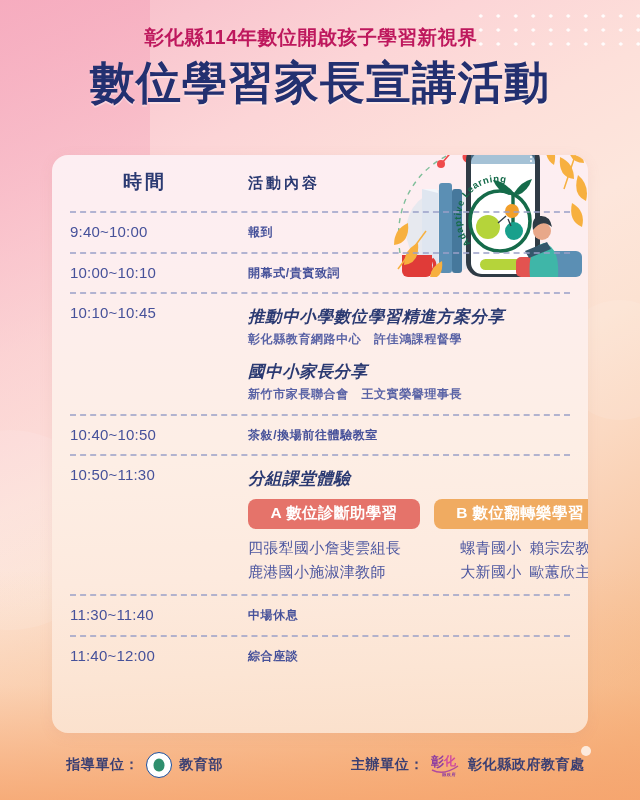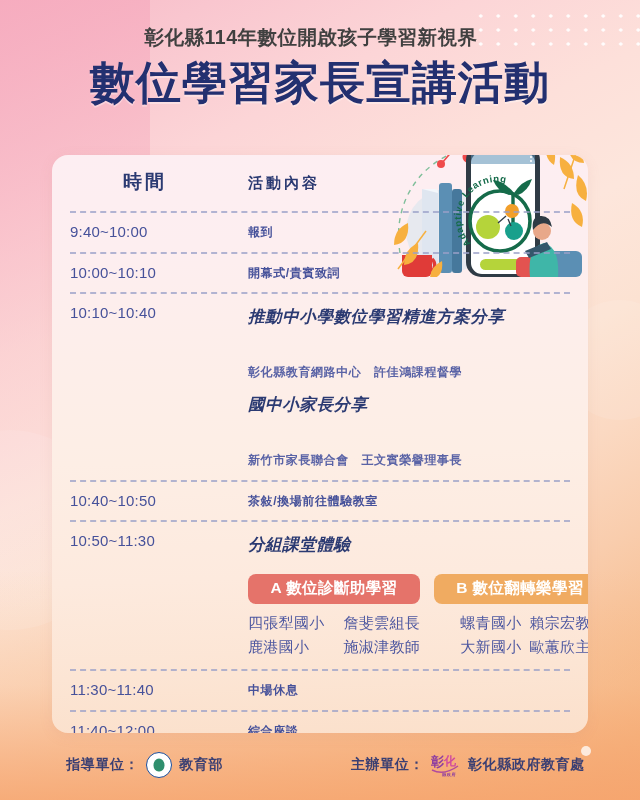--- a/index.html
+++ b/index.html
@@ -65,21 +65,21 @@
   
   .header {
     position: absolute;
     left: 0; right: 0; top: 24px;
     text-align: center;
     z-index: 5;
   }
   .kicker {
     font-size: 19.5px;
     font-weight: bold;
-    color: #404040;
+    color: #be185d;
     letter-spacing: .5px;
     padding-right: 18px;
   }
   .main-title {
     margin-top: 9px;
     font-size: 45px;
     line-height: 1.04;
     font-weight: bold;
     color: #233070;
     letter-spacing: 1px;
@@ -179,28 +179,28 @@
     line-height: 1.55;
     letter-spacing: .6px;
     font-weight: bold;
   }
   .line.strong {
     font-weight: bold;
     color: #2b3a72;
     font-size: 16.5px;
     font-style: italic;
   }
-  .line.sub { color: #5a63a6; margin-top: 33px; }
+  .line.sub { color: #5a63a6; }
   .line.gap { margin-top: 11px; }
 
   
   .badges {
     display: flex;
     gap: 14px;
-    margin-top: 16px;
+    margin-top: 7px;
   }
   .badge {
     width: 172px;
     height: 30px;
     border-radius: 8px;
     display: flex;
     align-items: center;
     justify-content: center;
     color: #ffffff;
     font-size: 15.5px;
@@ -211,21 +211,20 @@
   .badge-b { background: #f0ab61; }
 
   .groups {
     display: flex;
     gap: 14px;
     margin-top: 7px;
   }
   .group-col { width: 172px; }
   .group-line {
     display: flex;
-    justify-content: space-between;
     font-size: 15px;
     color: #4d57a0;
     line-height: 1.62;
     letter-spacing: .3px;
   }
   .group-col.col-b .group-line { justify-content: flex-end; gap: 8px; }
 
   
   .footer {
     position: absolute;
@@ -377,21 +376,21 @@
     <div class="divider"></div>
     <div class="row">
       <div class="cell-time">10:00~10:10</div>
       <div class="cell-body">
         <div class="line">開幕式/貴賓致詞</div>
       </div>
     </div>
 
     <div class="divider"></div>
     <div class="row">
-      <div class="cell-time">10:10~10:40</div>
+      <div class="cell-time">10:10~10:45</div>
       <div class="cell-body">
         <div class="line strong">推動中小學數位學習精進方案分享</div>
         <div class="line sub">彰化縣教育網路中心　許佳鴻課程督學</div>
         <div class="line strong gap">國中小家長分享</div>
         <div class="line sub">新竹市家長聯合會　王文賓榮譽理事長</div>
       </div>
     </div>
 
     <div class="divider"></div>
     <div class="row">

